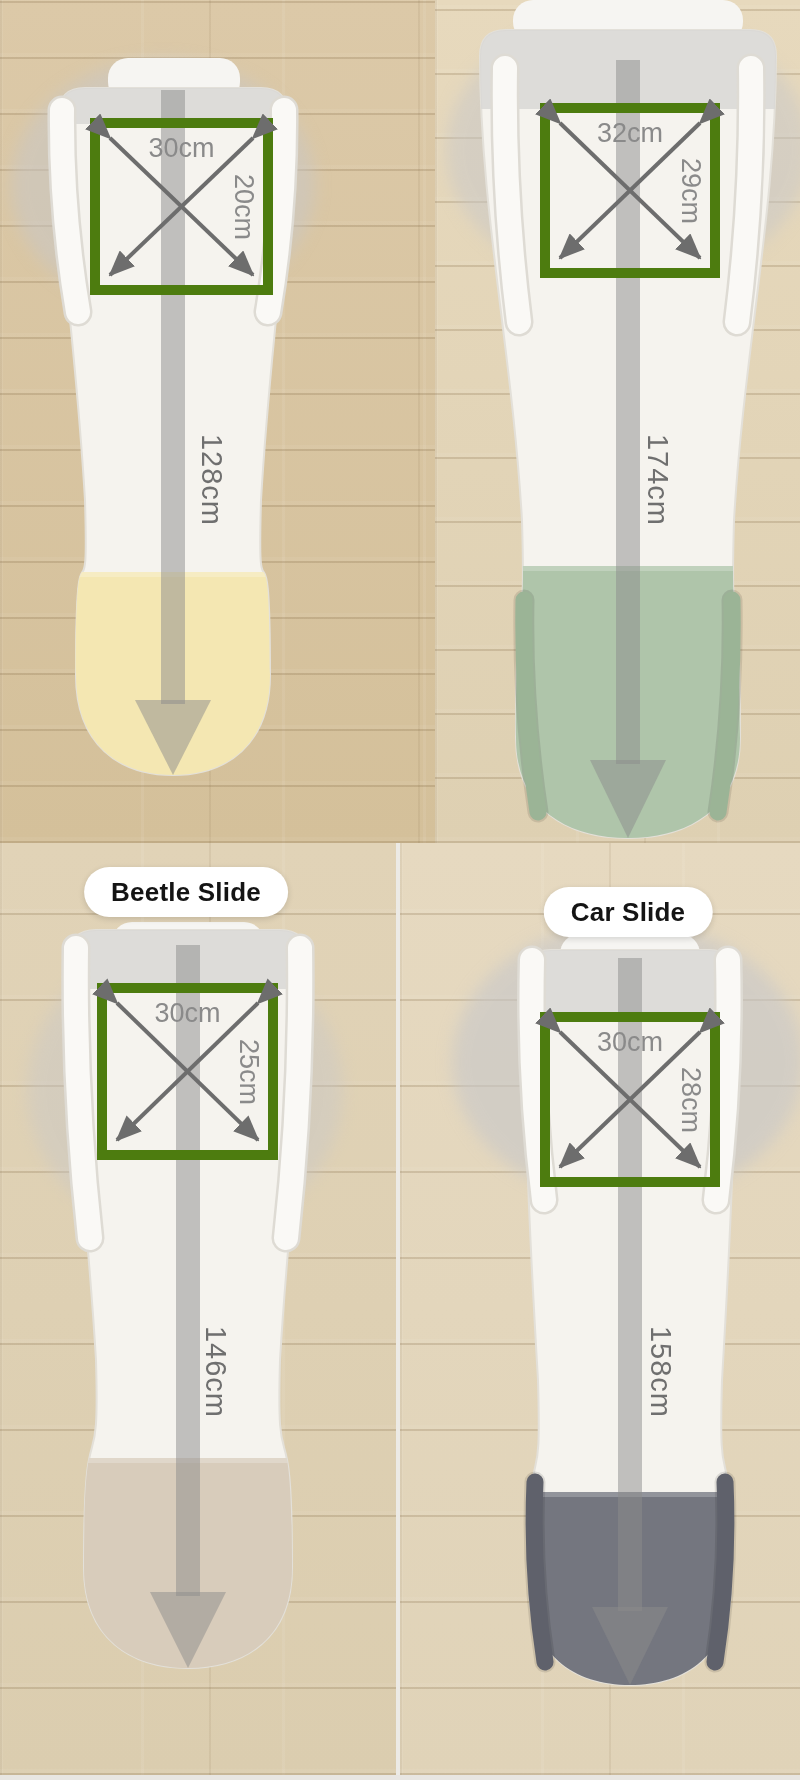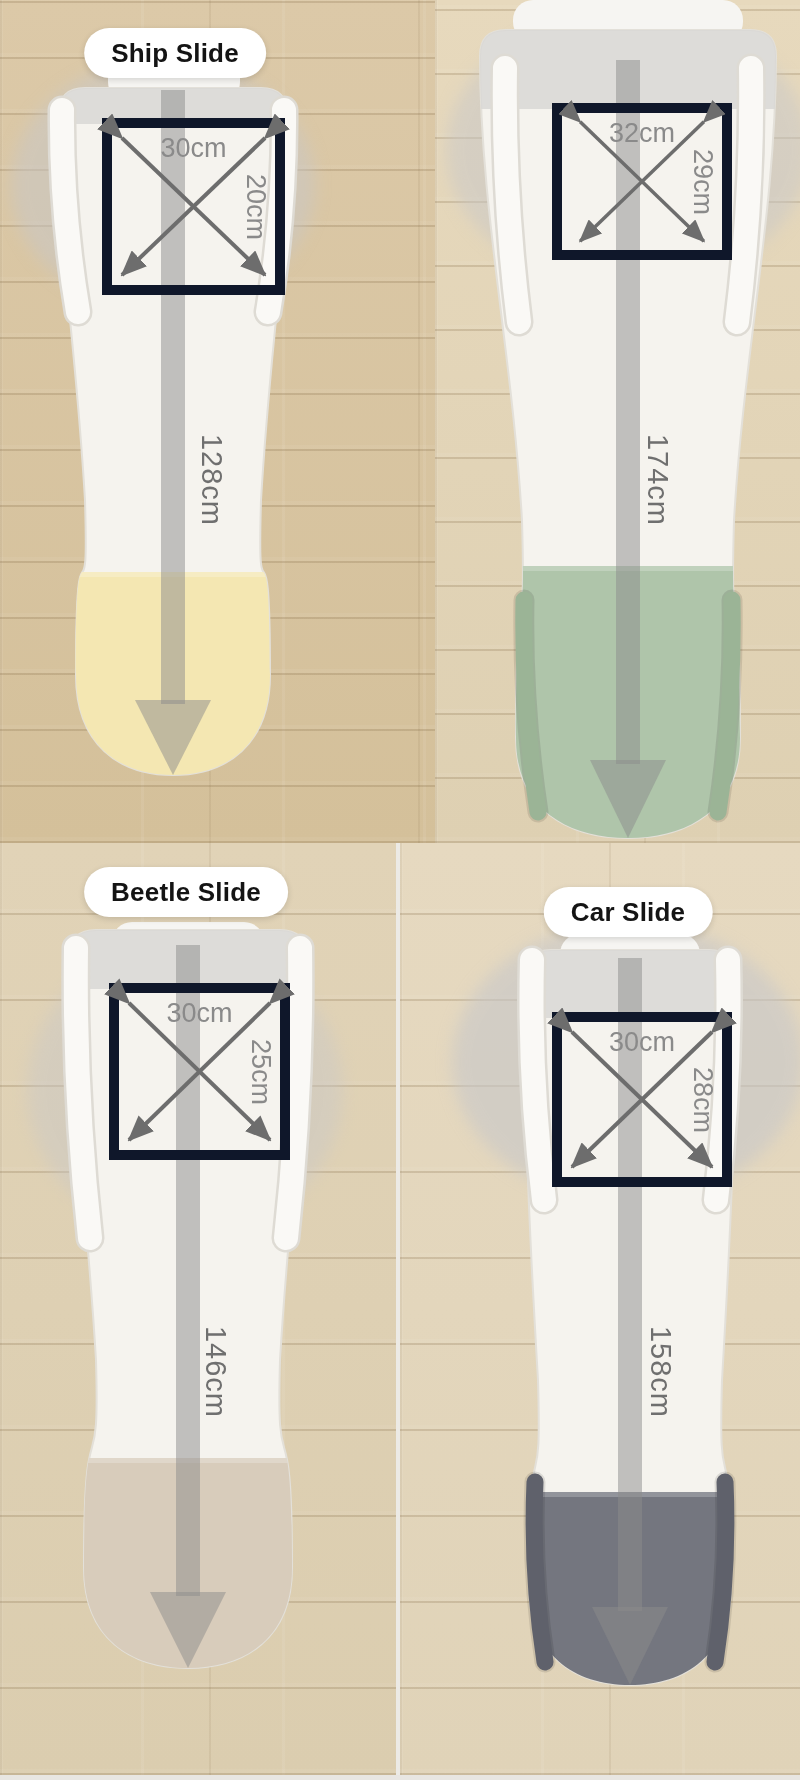--- a/index.html
+++ b/index.html
@@ -16,21 +16,21 @@
   .p1{left:435px;top:0;width:365px;height:843px;--ph:64px;--w1:#e7d9bd;--w2:#ded0b2;}
   .p2{left:0;top:843px;width:396px;height:932px;--ph:86px;--w1:#e1d3b7;--w2:#dbcdaf;}
   .p3{left:400px;top:843px;width:400px;height:932px;--ph:86px;--w1:#e6d9c0;--w2:#e0d3b8;}
   .art{position:absolute;inset:0;width:100%;height:100%;}
   .bottom-strip{position:absolute;left:0;top:1775px;width:800px;height:5px;background:#e8e6e2;}
   
   .pill{position:absolute;transform:translateX(-50%);height:50px;padding:0 27px;
         background:#ffffff;border-radius:25px;display:inline-flex;align-items:center;
         box-shadow:0 2px 6px rgba(0,0,0,0.14);white-space:nowrap;z-index:5;}
   .pill span{font-size:26px;font-weight:700;color:#141414;letter-spacing:0.2px;}
-  .sq{position:absolute;box-sizing:border-box;border:10px solid #0f172a;z-index:4;margin-left:12px;}
+  .sq{position:absolute;box-sizing:border-box;border:10px solid #4d7c0f;z-index:4;}
   .sq svg{position:absolute;inset:0;width:100%;height:100%;overflow:visible;}
   .dim-top{position:absolute;top:5px;left:50%;transform:translateX(-50%);
            font-size:27px;color:#8a8a8a;white-space:nowrap;}
   .dim-side{position:absolute;right:4px;top:50%;transform:translateY(-50%);
             writing-mode:vertical-rl;font-size:27px;color:#8a8a8a;white-space:nowrap;}
   .len{position:absolute;transform:translate(-50%,-50%);writing-mode:vertical-rl;
        font-size:29px;color:#6f6f6f;letter-spacing:1px;white-space:nowrap;z-index:4;}
 </style>
 </head>
 <body>
@@ -153,44 +153,41 @@
         <path d="M 725 1482 Q 729 1572 715 1662" fill="none" stroke="#5f616b" stroke-width="17" stroke-linecap="round"></path>
         <g clip-path="url(#clip3)" fill="#8c8c8c" fill-opacity="0.5">
           <rect x="618" y="958" width="24" height="653"></rect>
           <polygon points="592,1607 668,1607 630,1685"></polygon>
         </g>
       </svg>
   </div>
 
   <div class="bottom-strip"></div>
 
-  <div class="pill" style="left: 175px; top: 28px;">
-    <span>Ship Slide</span>
-    </div>
   <div class="pill" style="left: 186px; top: 867px;">
     <span>Beetle Slide</span>
     </div>
   <div class="pill" style="left: 628px; top: 887px;">
     <span>Car Slide</span>
     </div>
 
   <div class="sq" style="left: 90px; top: 118px; width: 183px; height: 177px;">
     <svg id="sqsvg0" viewBox="0 0 163 157">
         <defs>
           <marker id="arr0" markerUnits="userSpaceOnUse" markerWidth="26" markerHeight="22" refX="24" refY="11" orient="auto">
             <polygon points="0,0 26,11 0,22" fill="#6d6d6d"></polygon>
           </marker>
         </defs>
         <line x1="10" y1="10" x2="153" y2="147" stroke="#6d6d6d" stroke-width="4" marker-start="url(#arr0)" marker-end="url(#arr0)"></line>
         <line x1="153" y1="10" x2="10" y2="147" stroke="#6d6d6d" stroke-width="4" marker-start="url(#arr0)" marker-end="url(#arr0)"></line>
       </svg>
     <span class="dim-top">30cm</span>
     <span class="dim-side">20cm</span>
   </div>
-  <div class="sq" style="left: 540px; top: 103px; width: 180px; height: 157px; padding-left: 24px;">
+  <div class="sq" style="left: 540px; top: 103px; width: 180px; height: 175px; padding-left: 24px;">
     <svg id="sqsvg1" viewBox="0 0 160 155">
         <defs>
           <marker id="arr1" markerUnits="userSpaceOnUse" markerWidth="26" markerHeight="22" refX="24" refY="11" orient="auto">
             <polygon points="0,0 26,11 0,22" fill="#6d6d6d"></polygon>
           </marker>
         </defs>
         <line x1="10" y1="10" x2="150" y2="145" stroke="#6d6d6d" stroke-width="4" marker-start="url(#arr1)" marker-end="url(#arr1)"></line>
         <line x1="150" y1="10" x2="10" y2="145" stroke="#6d6d6d" stroke-width="4" marker-start="url(#arr1)" marker-end="url(#arr1)"></line>
       </svg>
     <span class="dim-top">32cm</span>

